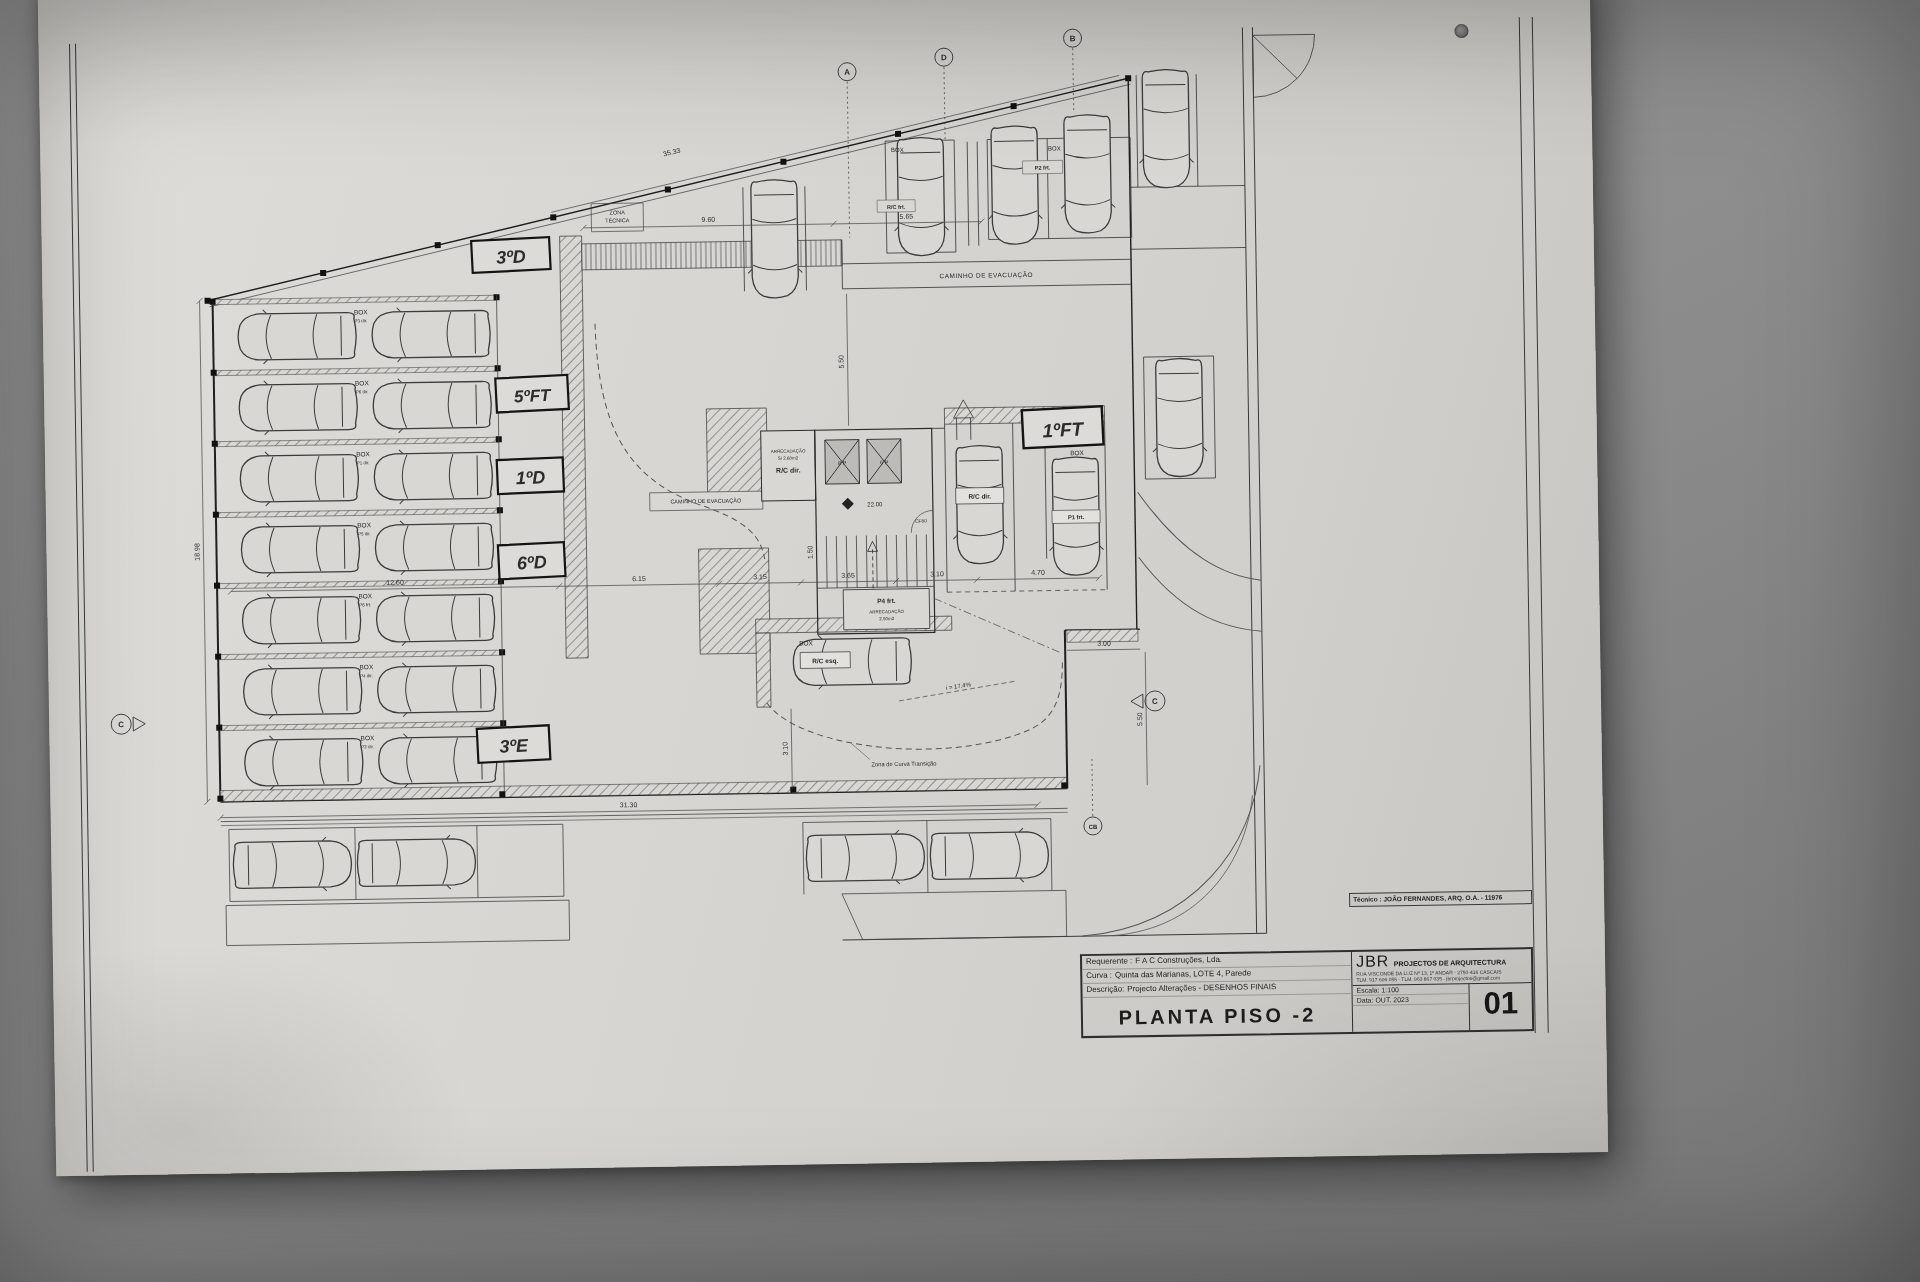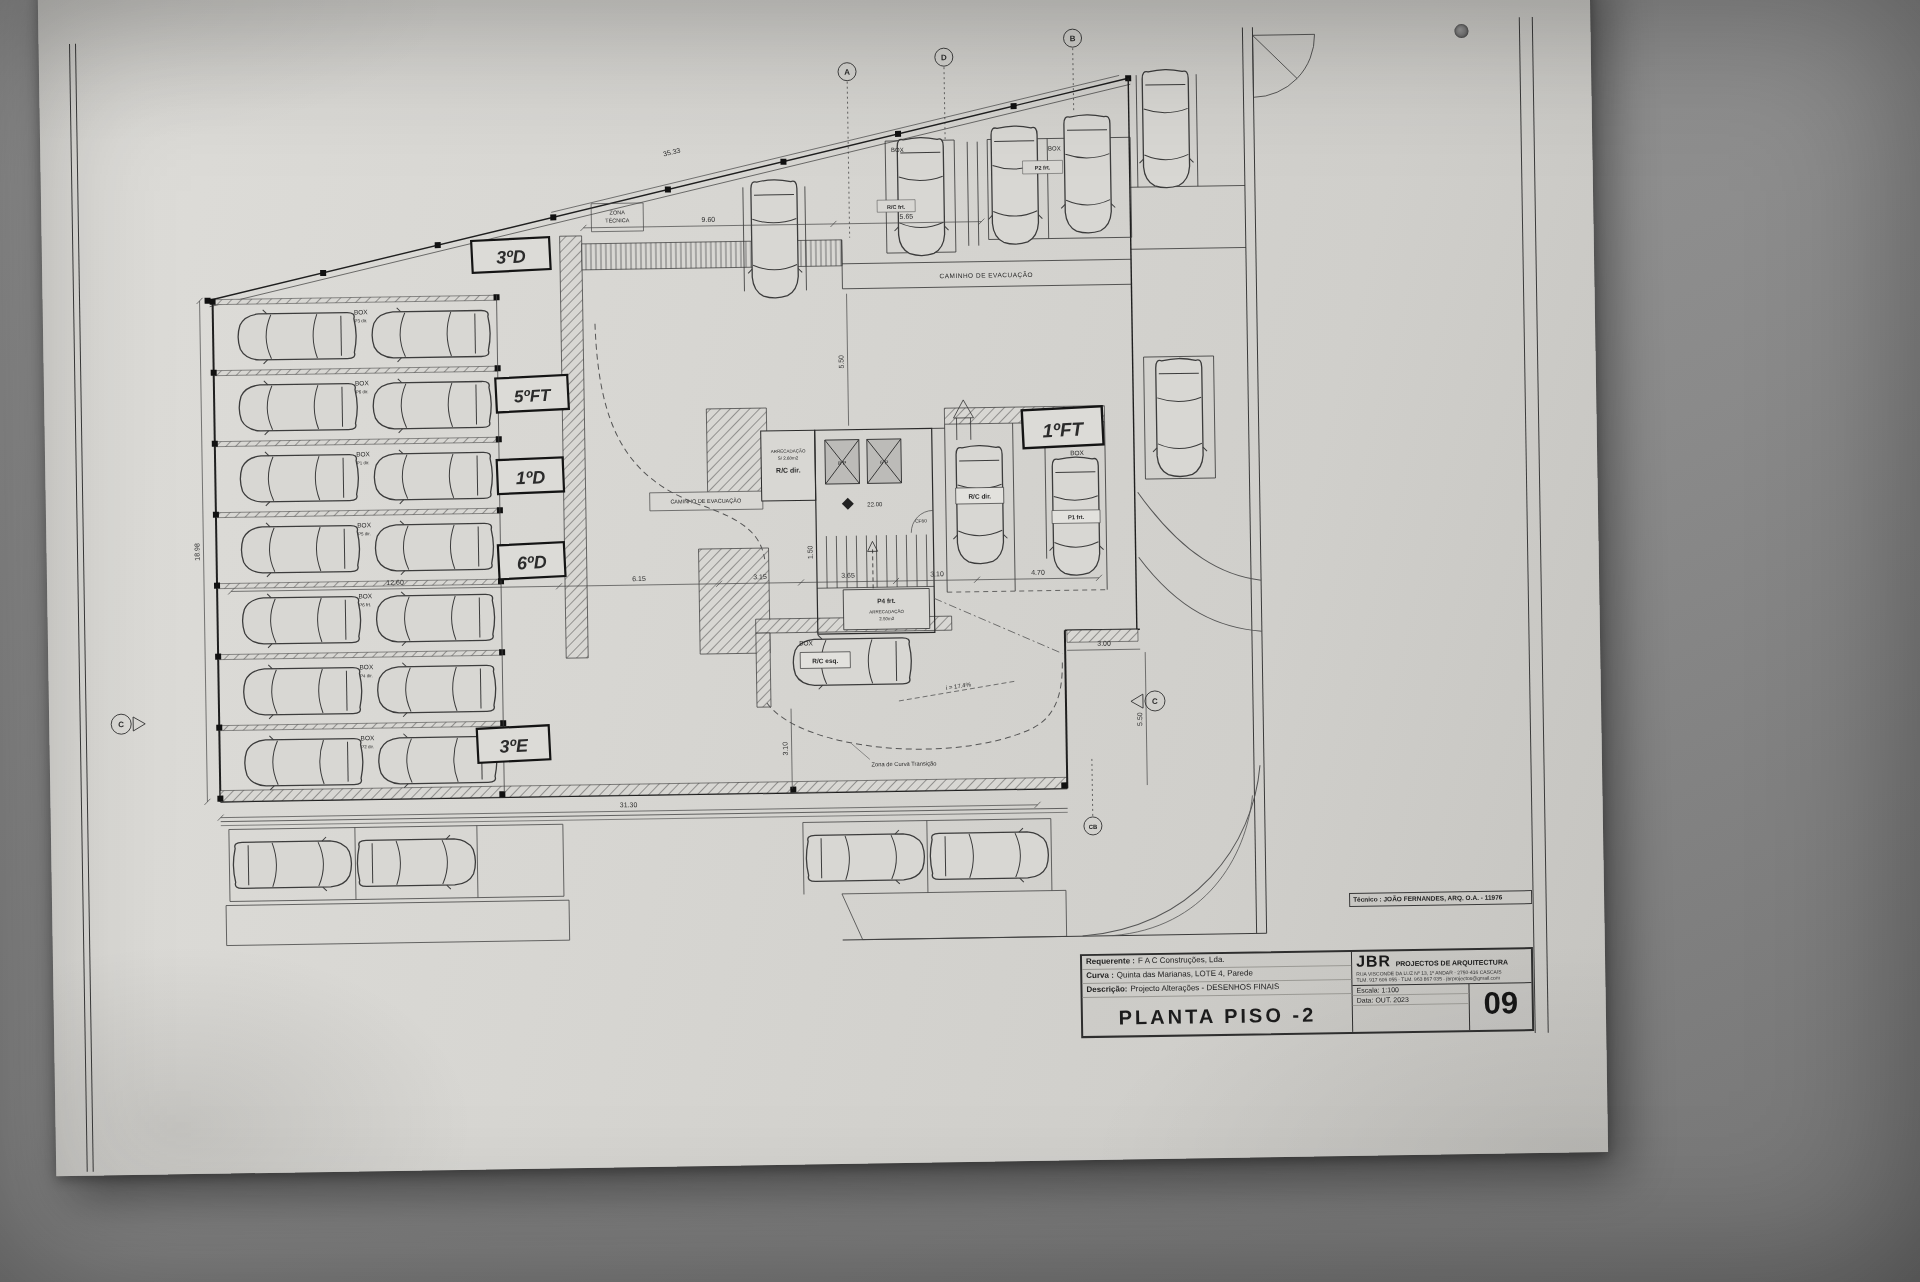--- a/index.html
+++ b/index.html
@@ -15,25 +15,25 @@
                     radial-gradient(500px 200px at 4% 2%,rgba(0,0,0,.07),transparent 70%),
                     radial-gradient(700px 300px at 98% 100%,rgba(0,0,0,.08),transparent 70%)}
   .plan-svg{position:absolute;left:0;top:0;width:1920px;height:1282px}
   .plan-svg text{font-family:"Liberation Sans",sans-serif;fill:#2b2b2b}
   .hw{font-family:"DejaVu Sans",sans-serif;font-weight:700;font-style:italic;fill:#141414}
   .vignette{position:absolute;inset:0;pointer-events:none;box-shadow:inset 0 0 160px rgba(0,0,0,.38)}
   
   .titleblock{position:absolute;left:1075px;top:956px;width:453px;height:84px;border:2px solid #2e2e2e;display:flex;background:rgba(0,0,0,0.015)}
   .tb-left{width:270px;border-right:1px solid #2e2e2e}
   .tb-row{font-size:8px;color:#222;padding:1px 4px;border-bottom:1px solid #9a9994;height:14px;white-space:nowrap;overflow:hidden}
-  .tb-row .tb-label{font-weight:700;margin-right:3px}
+  .tb-row .tb-label{font-weight:400;margin-right:3px}
   .tb-title{font-size:20px;font-weight:700;letter-spacing:3px;text-align:center;color:#1c1c1c;margin-top:9px}
   .tb-right{flex:1;display:flex;flex-direction:column}
   .tb-firm{padding:1px 4px 0 4px;white-space:nowrap}
-  .jbr{font-size:16px;font-weight:700;letter-spacing:1px;color:#1a1a1a}
+  .jbr{font-size:16px;font-weight:400;letter-spacing:1px;color:#1a1a1a}
   .firmrest{font-size:7px;font-weight:700;color:#1a1a1a}
   .tb-addr{font-size:5px;color:#333;padding:0 4px;white-space:nowrap;overflow:hidden}
   .tb-meta{display:flex;border-top:1px solid #2e2e2e;margin-top:2px;flex:1}
   .tb-scale{flex:1;border-right:1px solid #2e2e2e}
   .tb-scale div{font-size:7px;color:#222;padding:1px 4px;border-bottom:1px solid #9a9994;white-space:nowrap}
   .tb-number{width:62px;font-size:31px;font-weight:700;color:#161616;text-align:center;line-height:40px}
   .tecnico{position:absolute;left:1345px;top:899px;width:183px;height:14px;background:#c8c7c3;border:1px solid #3a3a3a;
            font-size:6.5px;font-weight:700;color:#222;padding:2px 3px;white-space:nowrap;overflow:hidden}
   .staple{position:absolute;left:1464px;top:32px;width:14px;height:14px;border-radius:50%;
           background:radial-gradient(circle at 40% 40%,#9a9a9a,#5c5c5c);box-shadow:inset 0 0 3px rgba(0,0,0,.6)}
@@ -390,19 +390,19 @@
         <span class="jbr">JBR</span>
         <span class="firmrest">PROJECTOS DE ARQUITECTURA</span>
       </div>
       <div class="tb-addr">RUA VISCONDE DA LUZ Nº 13, 1º ANDAR - 2750-416 CASCAIS</div>
       <div class="tb-addr">TLM. 917 606 055 - TLM. 963 867 035 - jbrprojectos@gmail.com</div>
       <div class="tb-meta">
         <div class="tb-scale">
           <div>Escala: 1:100</div>
           <div>Data: OUT. 2023</div>
         </div>
-        <div class="tb-number">09</div>
+        <div class="tb-number">01</div>
       </div>
     </div>
   </div>
  </div>
  <div class="vignette"></div>
 </div>
 
 </body></html>

